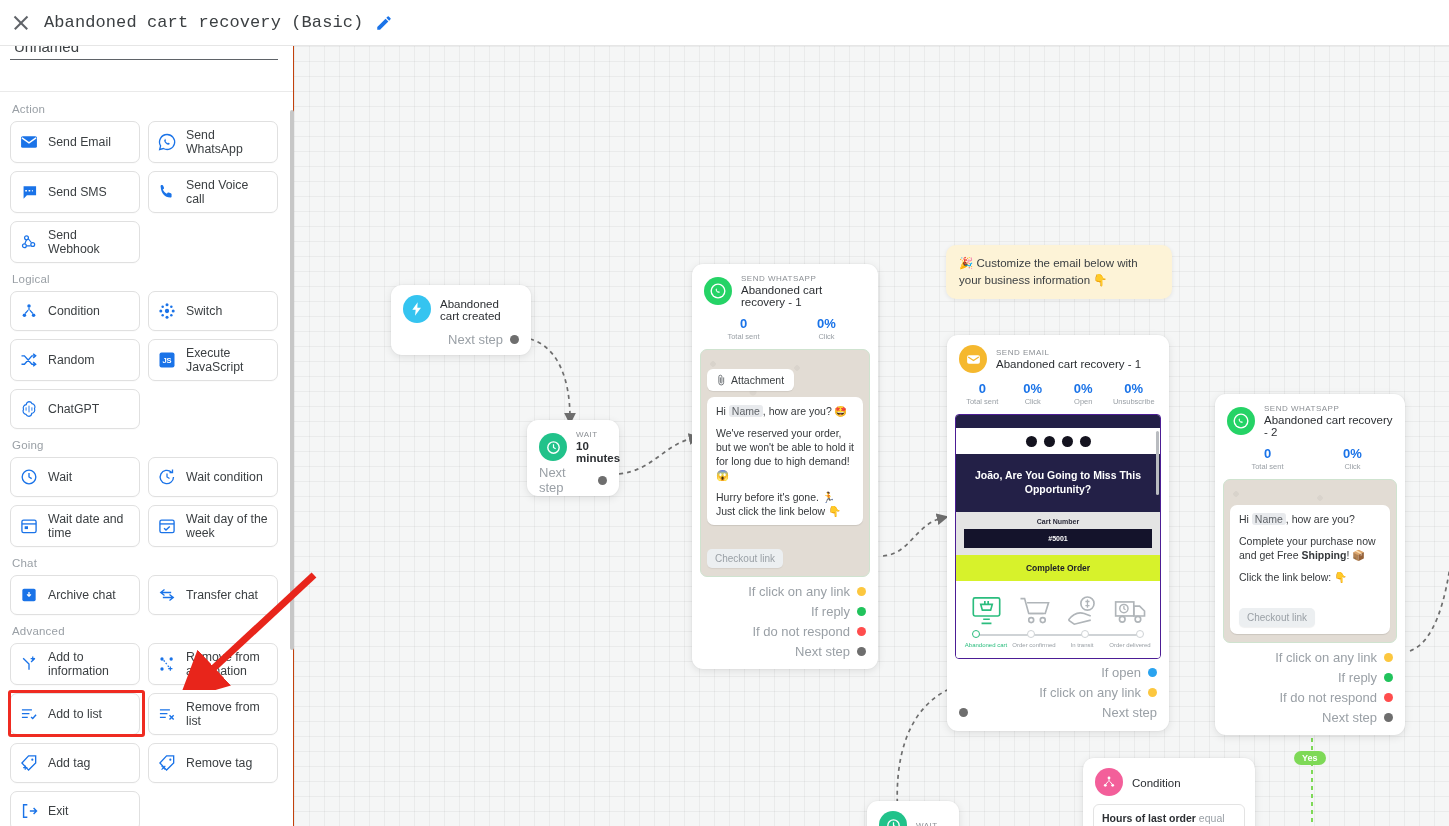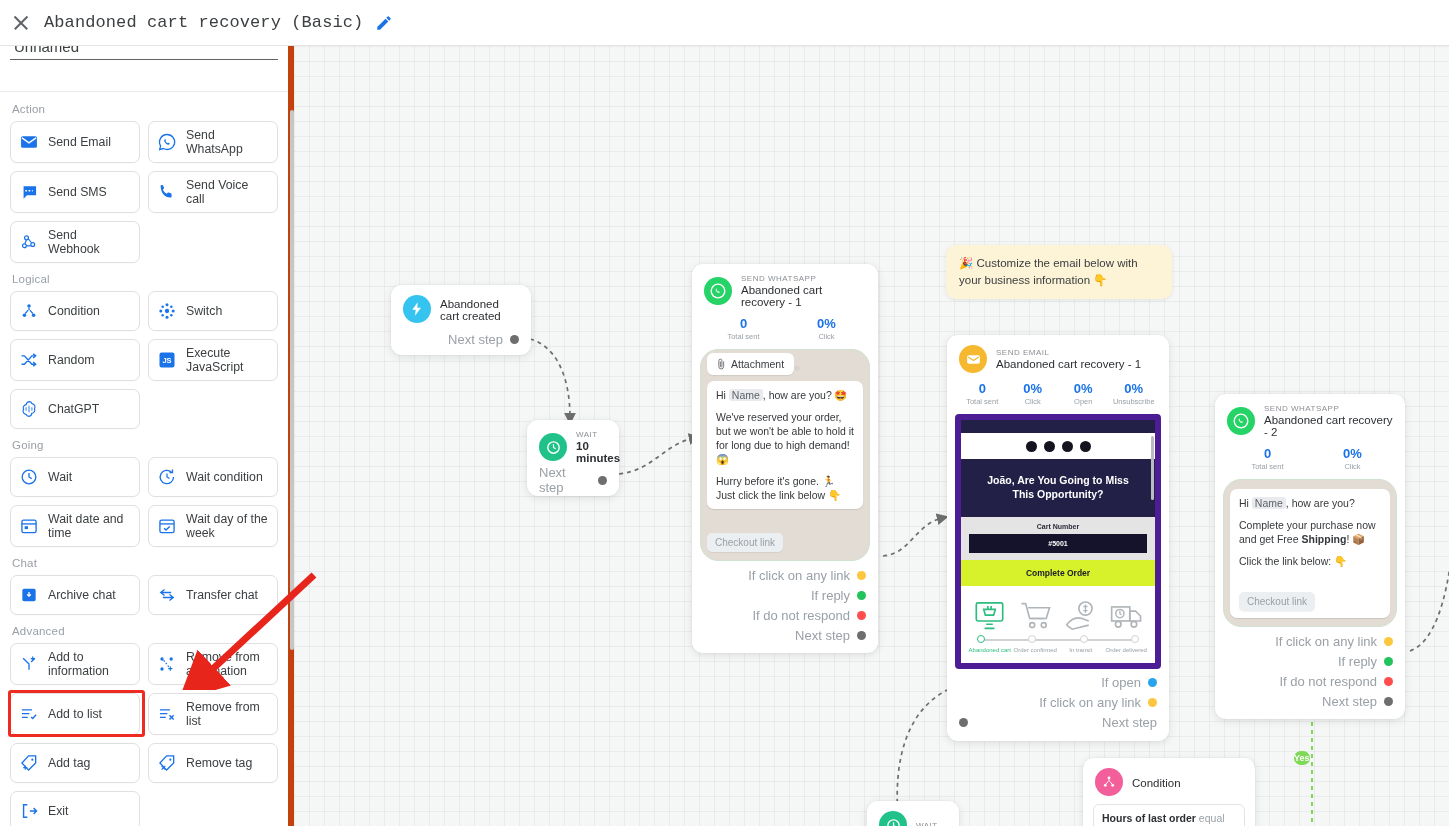--- a/index.html
+++ b/index.html
@@ -31,21 +31,21 @@
   .topbar-title {
     font-size: 17px; color: #3c4043; letter-spacing: .1px;
     white-space: nowrap;
     font-family: Liberation Mono, monospace;
   }
   .edit-pencil { margin-left: 12px; width: 18px; height: 18px; cursor: pointer; display:block; }
 
   
   .sidebar {
     position: absolute; top: 46px; left: 0; width: 294px; height: 780px;
-    background: #ffffff; border-right: 6px solid #c2410c;
+    background: #ffffff; border-right: 1px solid #c2410c;
     overflow: hidden; z-index: 30;
   }
   .name-field-wrap {
     position: absolute; top: -10px; left: 10px; width: 268px;
   }
   .name-field {
     width: 268px; font-size: 15px; color: #3c4043;
     border: 0; border-bottom: 1px solid #5f6368; outline: none;
     padding: 2px 0 4px 4px; background: transparent;
     font-family: "Liberation Sans", sans-serif;
@@ -99,21 +99,21 @@
   .stat .v { font-size: 13px; color: #1a73e8; font-weight: bold; }
   .stat .k { font-size: 7.5px; color: #9aa0a6; margin-top: 1px; }
 
   .port-row { display: flex; align-items: center; justify-content: flex-end;
               gap: 7px; padding: 2px 12px; height: 20px; }
   .port-label { font-size: 13px; color: #9aa0a6; }
   .port-dot { width: 9px; height: 9px; border-radius: 50%; flex: 0 0 9px; }
 
   
   .wa-preview {
-    margin: 2px 8px 4px; border-radius: 18px; padding: 3px 6px 8px;
+    margin: 2px 8px 4px; border-radius: 7px; padding: 19px 6px 8px;
     background-color: #e2dcd4;
     background-image:
       radial-gradient(circle at 12px 14px, rgba(0,0,0,.045) 2.5px, transparent 3px),
       radial-gradient(circle at 52px 42px, rgba(0,0,0,.04) 3px, transparent 4px),
       radial-gradient(circle at 96px 18px, rgba(0,0,0,.04) 2.5px, transparent 3px),
       radial-gradient(circle at 132px 60px, rgba(0,0,0,.04) 3px, transparent 4px),
       radial-gradient(circle at 30px 80px, rgba(0,0,0,.035) 2.5px, transparent 3px),
       radial-gradient(circle at 120px 110px, rgba(0,0,0,.035) 3px, transparent 4px);
     border: 1px solid #cfe3cf;
   }
@@ -130,21 +130,21 @@
   .wa-bubble p + p { margin-top: 8px; }
   .var-tag { background: #e8eaed; border-radius: 3px; padding: 0 3px; color: #5f6368; }
   .wa-link-btn {
     display: inline-block; margin-top: 24px; background: #eceff1; color: #9aa0a6;
     border-radius: 5px; padding: 4px 8px; font-size: 10px;
     box-shadow: 0 1px 1px rgba(0,0,0,.06);
   }
 
   
   .mail-preview { margin: 2px 8px 4px; border-radius: 4px; overflow: hidden;
-                  border: 6px solid #4c1d95; background: #fff; position: relative; }
+                  border: 1px solid #4c1d95; background: #fff; position: relative; }
   .mail-topbar { height: 13px; background: #232047; }
   .mail-social { background: #fff; display: flex; gap: 7px; justify-content: center;
                  align-items: center; padding: 8px 0 7px; }
   .soc { width: 11px; height: 11px; border-radius: 50%; background: #14131f; display:block; }
   .mail-hero { background: #232047; color: #fff; text-align: center;
                padding: 14px 14px 16px; font-size: 10.5px; font-weight: bold; line-height: 14px; }
   .mail-cartnum-lbl { background: #e4e4e4; text-align:center; font-size: 7px;
                       font-weight: bold; color: #2b2b3a; padding: 6px 0 4px; }
   .mail-cartnum-box { background: #e4e4e4; padding: 0 8px 7px; }
   .mail-cartnum-val { background: #14132b; color: #fff; text-align: center;
@@ -174,21 +174,21 @@
     box-shadow: 0 1px 4px rgba(0,0,0,.08);
   }
 
   
   .cond-row { margin: 2px 10px 8px; border: 1px solid #e3e3e3; border-radius: 6px;
               padding: 7px 8px; font-size: 10.5px; color: #2c2f33; background:#fff; }
   .cond-row .op { color: #9aa0a6; margin-top: 12px; }
 
   .yes-badge {
     position: absolute; background: #7ed957; color: #fff; border-radius: 9px;
-    font-size: 9px; font-weight: bold; padding: 2px 0; z-index: 5;
+    font-size: 9px; font-weight: bold; padding: 2px 8px; z-index: 5;
   }
 
   
   .side-scroll { position: absolute; top: 110px; left: 290px; width: 4px; height: 540px;
                  background: #c7c7c7; border-radius: 3px; z-index: 31; cursor: pointer; }
 </style>
 </head>
 <body>
 
 <div id="app">

